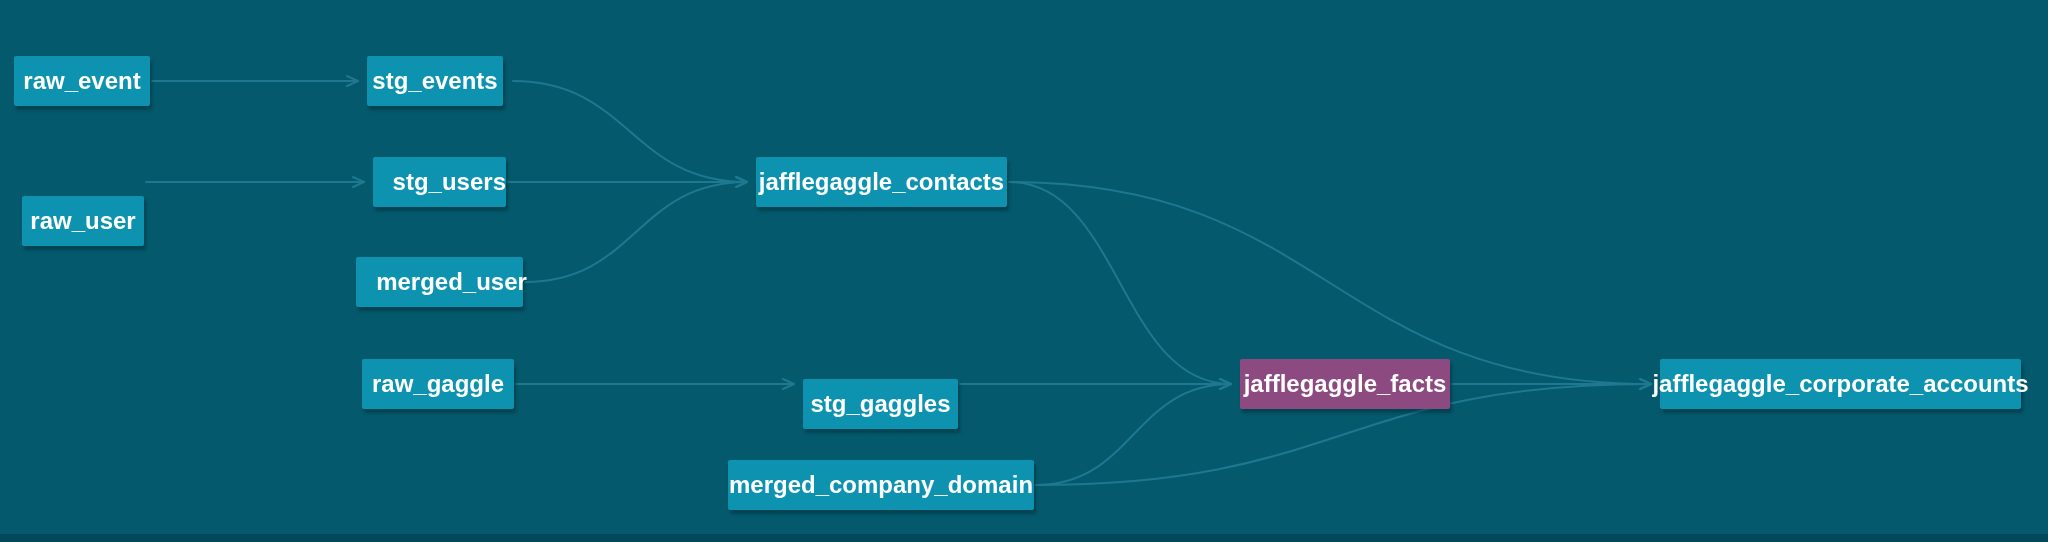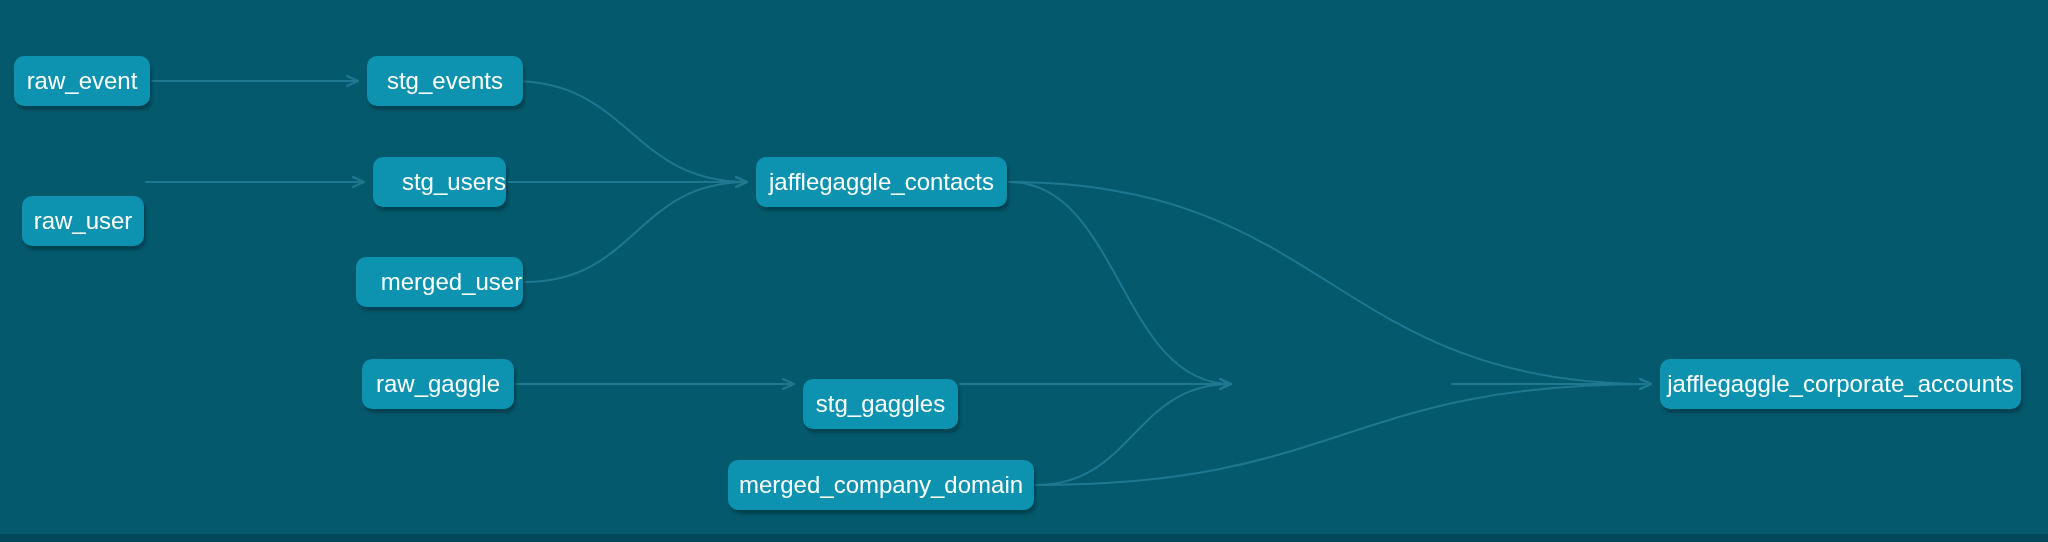--- a/index.html
+++ b/index.html
@@ -19,24 +19,24 @@
     left: 0;
     top: 0;
     width: 100%;
     height: 100%;
   }
   .node {
     position: absolute;
     display: flex;
     align-items: center;
     justify-content: center;
-    border-radius: 10px;
+    border-radius: 2px;
     color: #ffffff;
     font-size: 24px;
-    font-weight: 400;
+    font-weight: 700;
     white-space: nowrap;
     box-shadow: 2px 4px 3px rgba(1, 40, 51, 0.45);
     cursor: pointer;
     box-sizing: border-box;
   }
   .node .label {
     pointer-events: none;
   }
   #bottom-bar {
     position: absolute;
@@ -66,40 +66,43 @@
       <path d="M1009,182 C1120,182 1120,384 1231,384" fill="none" stroke="#1E7890" stroke-width="2" stroke-linecap="round" marker-end="url(#arrow)"></path>
       <path d="M1036,485 C1133.5,485 1133.5,384 1231,384" fill="none" stroke="#1E7890" stroke-width="2" stroke-linecap="round" marker-end="url(#arrow)"></path>
       <path d="M1009,182 C1330,182 1330,384 1651,384" fill="none" stroke="#1E7890" stroke-width="2" stroke-linecap="round" marker-end="url(#arrow)"></path>
       <path d="M1036,485 C1343.5,485 1343.5,384 1651,384" fill="none" stroke="#1E7890" stroke-width="2" stroke-linecap="round" marker-end="url(#arrow)"></path>
       <path d="M1452,384 C1551.5,384 1551.5,384 1651,384" fill="none" stroke="#1E7890" stroke-width="2" stroke-linecap="round" marker-end="url(#arrow)"></path>
     </svg>
   <div id="bottom-bar" style="background: rgb(2, 72, 90);"></div>
 <div class="node" style="left: 14px; top: 56px; width: 136px; height: 50px; background: rgb(13, 147, 176); color: rgb(255, 255, 255);">
       <span class="label">raw_event</span>
     </div>
-    <div class="node" style="left: 367px; top: 56px; width: 156px; height: 50px; background: rgb(13, 147, 176); color: rgb(255, 255, 255);">
+    <div class="node" style="left: 367px; top: 56px; width: 136px; height: 50px; background: rgb(13, 147, 176); color: rgb(255, 255, 255);">
       <span class="label">stg_events</span>
     </div>
     <div class="node" style="left: 22px; top: 157px; width: 122px; height: 50px; background: rgb(13, 147, 176); color: rgb(255, 255, 255); margin-top: 39px;">
       <span class="label">raw_user</span>
     </div>
     <div class="node" style="left: 373px; top: 157px; width: 133px; height: 50px; background: rgb(13, 147, 176); color: rgb(255, 255, 255); justify-content: flex-end;">
       <span class="label">stg_users</span>
     </div>
     <div class="node" style="left: 756px; top: 157px; width: 251px; height: 50px; background: rgb(13, 147, 176); color: rgb(255, 255, 255);">
       <span class="label">jafflegaggle_contacts</span>
     </div>
     <div class="node" style="left: 356px; top: 257px; width: 167px; height: 50px; background: rgb(13, 147, 176); color: rgb(255, 255, 255); padding-left: 24px;">
       <span class="label">merged_user</span>
     </div>
     <div class="node" style="left: 362px; top: 359px; width: 152px; height: 50px; background: rgb(13, 147, 176); color: rgb(255, 255, 255);">
       <span class="label">raw_gaggle</span>
     </div>
     <div class="node" style="left: 803px; top: 379px; width: 155px; height: 50px; background: rgb(13, 147, 176); color: rgb(255, 255, 255);">
       <span class="label">stg_gaggles</span>
     </div>
+    <div class="node" style="left: 1240px; top: 359px; width: 210px; height: 50px; background: rgb(140, 74, 129); color: rgb(255, 255, 255);">
+      <span class="label">jafflegaggle_facts</span>
+    </div>
     <div class="node" style="left: 1660px; top: 359px; width: 361px; height: 50px; background: rgb(13, 147, 176); color: rgb(255, 255, 255);">
       <span class="label">jafflegaggle_corporate_accounts</span>
     </div>
     <div class="node" style="left: 728px; top: 460px; width: 306px; height: 50px; background: rgb(13, 147, 176); color: rgb(255, 255, 255);">
       <span class="label">merged_company_domain</span>
     </div>
   </div>
 
 </body></html>

